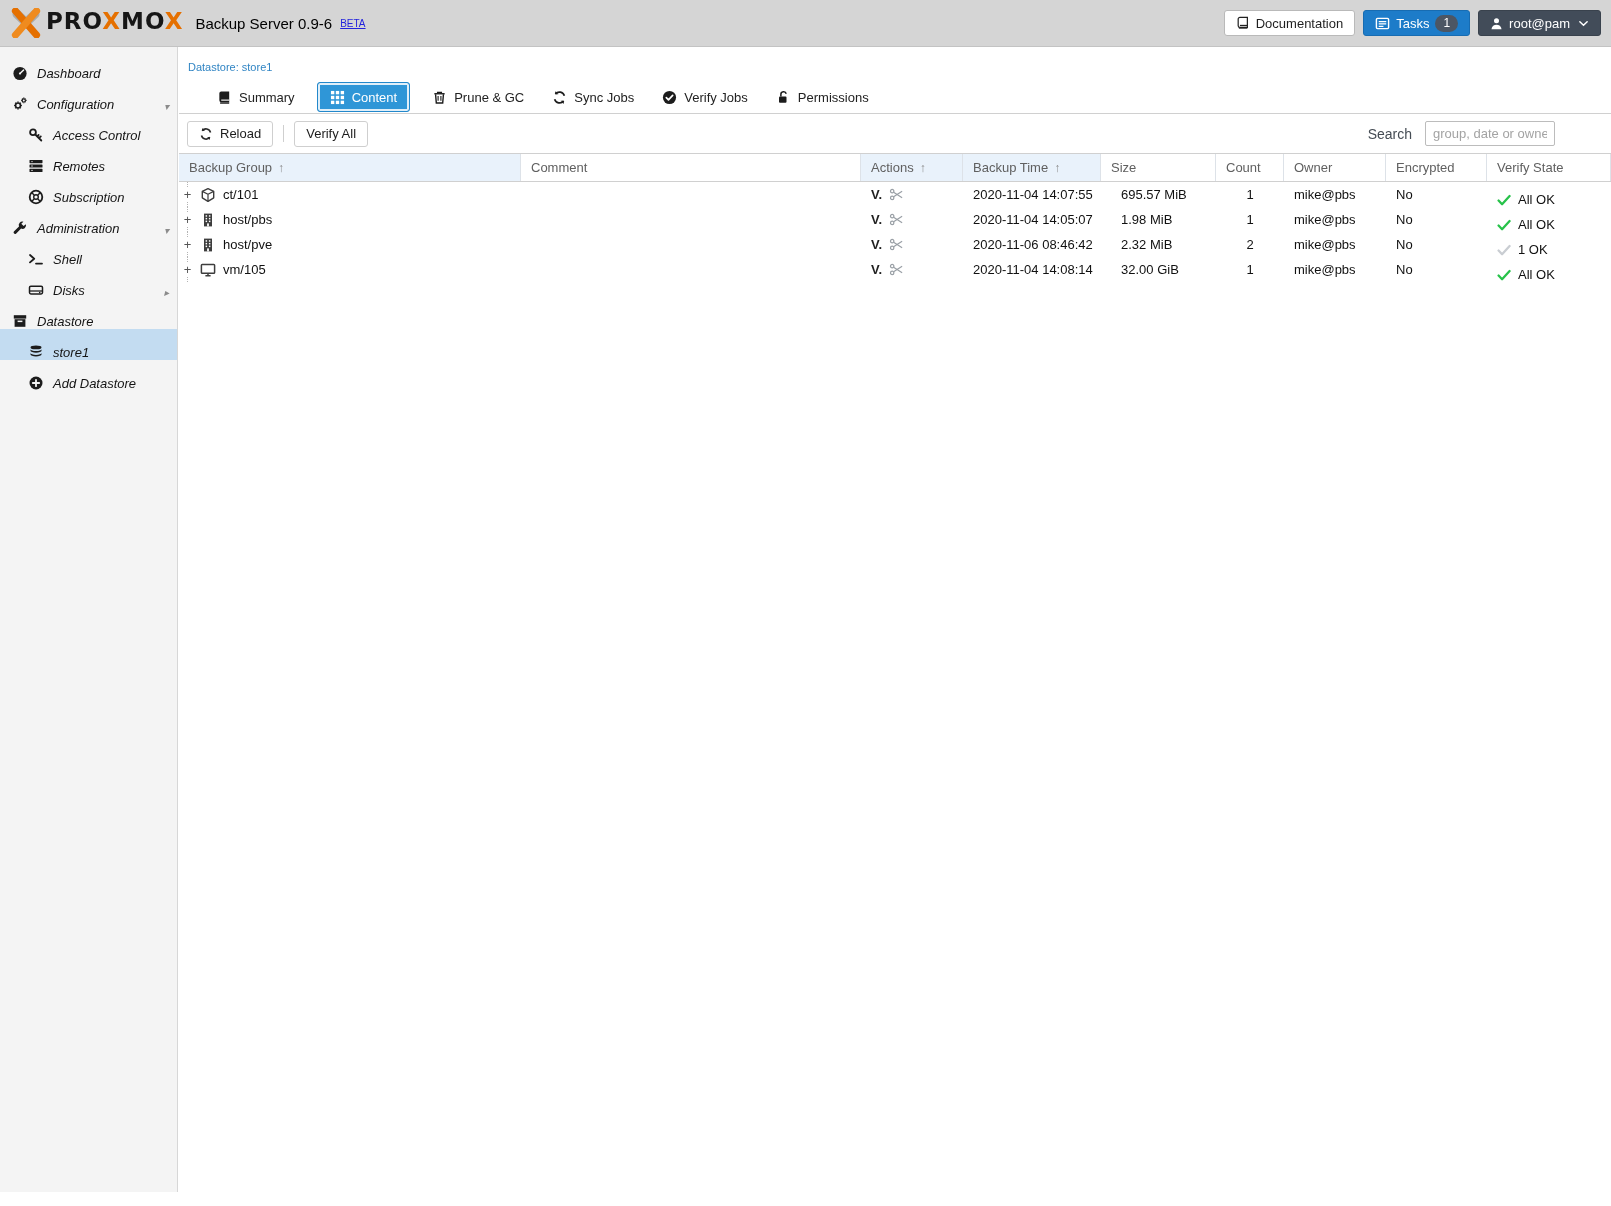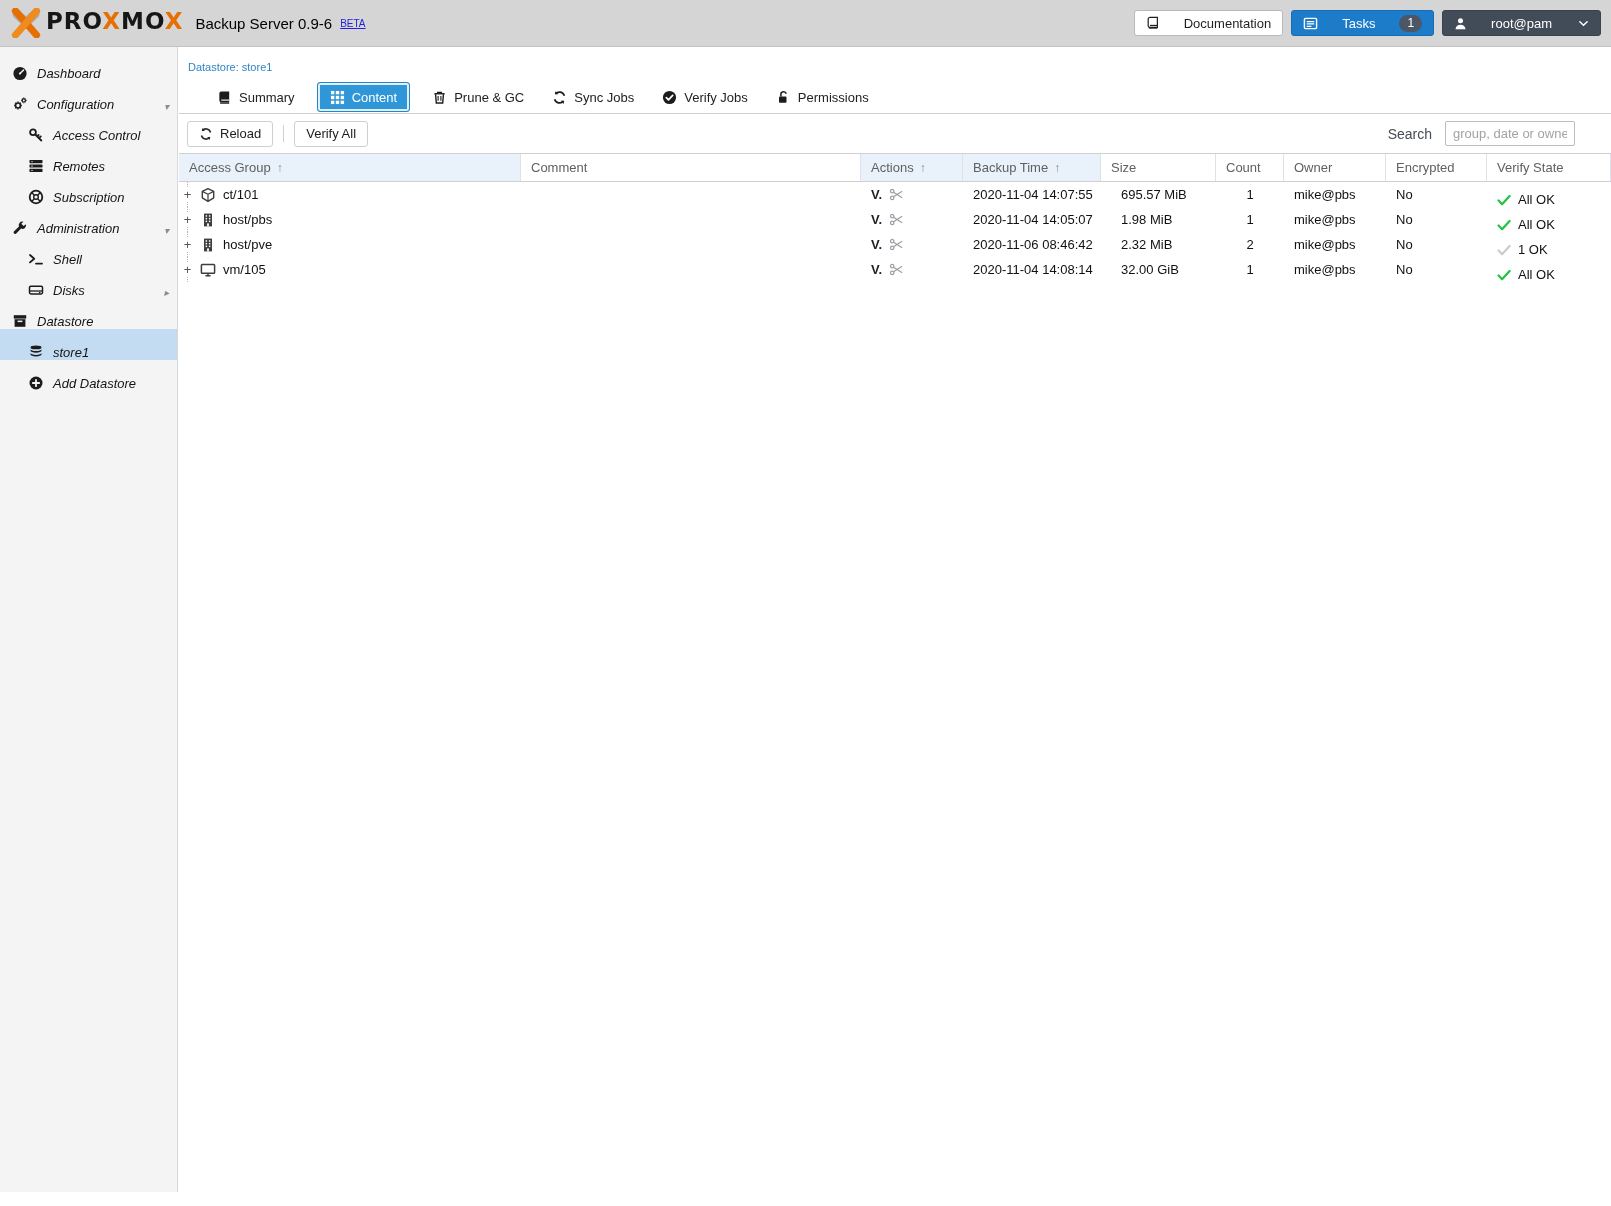--- a/index.html
+++ b/index.html
@@ -11,21 +11,21 @@
   
   .topbar { position:absolute; top:0; left:0; width:1611px; height:47px;
             background:#d5d5d5; border-bottom:1px solid #c3c3c3;
             display:flex; align-items:center; padding:0 10px; }
   .logo { display:flex; gap:4px; }
   .logo-word { font-weight:800; font-size:23px; letter-spacing:1px; color:#161616; font-family:"DejaVu Sans", sans-serif; }
   .logo-word .ox { color:#e57000; }
   .app-title { margin-left:12px; font-size:15px; color:#000; }
   .beta-link { margin-left:8px; font-size:10px; color:#2222dd; text-decoration:underline; cursor:pointer; }
   .topbar-right { margin-left:auto; display:flex; align-items:center; gap:8px; }
-  .tb-btn { height:26px; display:inline-flex; align-items:center; gap:24px; padding:0 11px;
+  .tb-btn { height:26px; display:inline-flex; align-items:center; gap:6px; padding:0 11px;
             border-radius:3px; font-size:13px; cursor:pointer; }
   .tb-btn.light { background:#fff; border:1px solid #b9b9b9; color:#1f1f1f; }
   .tb-btn.blue  { background:#1d7cc9; border:1px solid #176cb2; color:#fff; }
   .tb-btn.dark  { background:#424c59; border:1px solid #39424d; color:#fff; }
   .badge { background:#4c5664; color:#fff; border-radius:9px; padding:1px 8px; font-size:12px; line-height:15px; }
   .chev { margin-left:2px; }
 
   
   .sidebar { position:absolute; top:47px; left:0; width:178px; height:1145px;
              background:#f4f4f4; border-right:1px solid #d7d7d7; padding-top:3px; }
@@ -47,21 +47,21 @@
   .tab .t-ic { width:15px; height:15px; display:inline-flex; color:#1c1c1c; }
   .tab.active { background:#2f96d7; border:1px solid #2388cb; border-radius:3px; color:#fff;
                 padding:0 12px; box-shadow:inset 0 0 0 2px rgba(255,255,255,.85); }
   .tab.active .t-ic { color:#fff; }
 
   .toolbar { display:flex; align-items:center; height:39px; padding:0 8px; }
   .tbtn { display:inline-flex; align-items:center; gap:7px; height:26px; padding:0 11px;
           background:#fff; border:1px solid #cfcfcf; border-radius:3px; color:#1c1c1c; cursor:pointer; }
   .tbtn .t-ic { width:14px; height:14px; display:inline-flex; color:#2a2a2a; }
   .tool-sep { width:1px; height:17px; background:#cfcfcf; margin:0 10px; }
-  .search-wrap { margin-left:auto; display:flex; align-items:center; gap:13px; margin-right:28px; }
+  .search-wrap { margin-left:auto; display:flex; align-items:center; gap:13px; margin-right:48px; }
   .search-label { color:#454c54; font-size:14px; }
   .search-input { width:130px; height:25px; border:1px solid #bcbcbc; border-radius:2px;
                   padding:0 7px; font-size:13px; font-family:inherit; color:#333; }
   .search-input::placeholder { color:#a3a3a3; }
 
   
   .cols { display:grid; grid-template-columns:342px 340px 102px 138px 115px 68px 102px 101px minmax(110px,1fr); }
   .grid-head { border-top:1px solid #d0d0d0; border-bottom:1px solid #d0d0d0; height:29px; }
   .hc { display:flex; align-items:center; gap:6px; padding:0 10px; color:#606060; font-size:13px;
         border-right:1px solid #dde2e8; cursor:pointer; background:#fff; height:100%; }
@@ -378,21 +378,21 @@
         <span>Verify All</span>
       </div>
       <div class="search-wrap">
         <span class="search-label">Search</span>
         <input class="search-input" type="text" placeholder="group, date or owner" style="">
       </div>
     </div>
 
     <div class="cols grid-head">
       <div class="hc sorted">
-        <span>Access Group</span>
+        <span>Backup Group</span>
         <span class="sort-arrow">↑</span>
       </div>
       <div class="hc">
         <span>Comment</span>
       </div>
       <div class="hc sorted">
         <span>Actions</span>
         <span class="sort-arrow">↑</span>
       </div>
       <div class="hc sorted">

